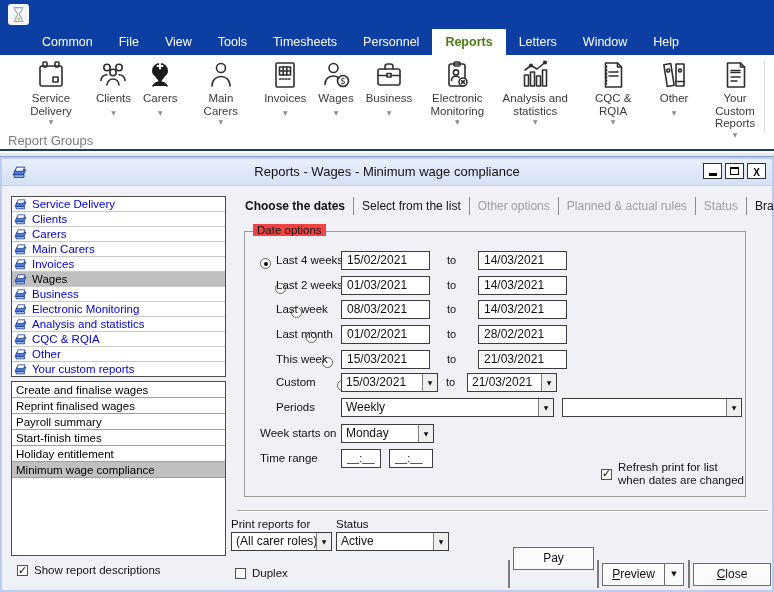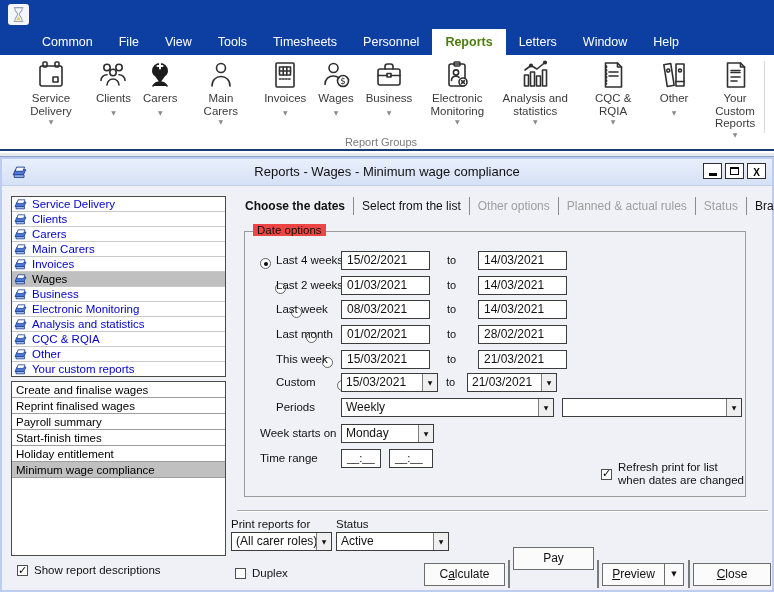--- a/index.html
+++ b/index.html
@@ -14,21 +14,21 @@
   .menu-row { height:26px; background:#0d3fa2; display:flex; padding-left:29px; }
   .menu-item { color:#fff; font-size:12.5px; line-height:26px; padding:0 13px; cursor:default; }
   .menu-item.active { background:#fff; color:#4d7c0f;font-weight:bold; }
   .ribbon-body { position:relative; height:96px; border-bottom:2px solid #1b3a7a; background:#fff; display:flex; align-items:flex-start; padding:3px 0 0 12px; }
   .ritem { display:flex; flex-direction:column; align-items:center; text-align:center; padding:1px 6px; }
   .ricon { width:32px; height:32px; margin-bottom:1px; }
   .ricon svg { width:32px; height:32px; stroke:#2f2f2f; fill:none; stroke-width:1.6; stroke-linecap:round; stroke-linejoin:round; }
   .rlabel { font-size:11.5px; color:#3a3a3a; line-height:12.5px; max-width:66px; }
   .rcaret { font-family:"DejaVu Sans",sans-serif; font-size:6px; color:#8a8a8a; line-height:9px; }
   .ritem.one-line .rcaret { display:block; margin-top:3px; }
-  .ribbon-group-label { position:absolute; left:0; bottom:1px; width:762px; text-align:center; font-size:11px; color:#7a7a7a; }
+  .ribbon-group-label { position:absolute; left:8px; bottom:1px; width:762px; font-size:13px; color:#7a7a7a; }
   .ribbon-right-sep { position:absolute; right:9px; top:6px; bottom:16px; width:1px; background:#d8d8d8; }
 
   
   .dialog { position:absolute; left:0; top:157px; width:774px; height:435px; border:2px solid #bccdf0; box-shadow:0 0 0 1px #8ea2c4; background:#eff1f6; }
   .dlg-titlebar { position:relative; height:27px; background:linear-gradient(#e9effc,#d5e1f6); border-bottom:1px solid #c3cfe6; }
   .dlg-title { position:absolute; left:0; right:0; top:5px; text-align:center; font-size:13px; color:#111; }
   .dlg-icon { position:absolute; left:10px; top:6px; }
   .winbtns { position:absolute; right:6px; top:4px; display:flex; gap:3px; }
   .winbtn { width:19px; height:16px; background:#fff; border:1px solid #2e2e2e; display:flex; align-items:center; justify-content:center; }
   .glyph-min { width:8px; height:3px; background:#000; margin-top:7px; }
@@ -495,21 +495,20 @@
 
       <div class="cbrow" style="left:15px;top:379px;">
         <span class="cb checked"></span>
         <span class="cblabel">Show report descriptions</span>
       </div>
       <div class="cbrow" style="left:233px;top:382px;">
         <span class="cb"></span>
         <span class="cblabel">Duplex</span>
       </div>
 
-      <div class="btn" style="left:422px;top:377px;width:81px;">C<u>a</u>lculate</div>
       <div class="btn-sep" style="left:506px;"></div>
       <div class="btn" style="left:511px;top:361px;width:81px;">Pay</div>
       <div class="btn-sep" style="left:595px;"></div>
       <div class="btn" style="left:600px;top:377px;width:63px;"><u>P</u>review</div>
       <div class="btn dd-btn" style="left:662px;top:377px;width:20px;"></div>
       <div class="btn-sep" style="left:686px;"></div>
       <div class="btn" style="left:691px;top:377px;width:78px;"><u>C</u>lose</div>
 
     </div>
   </div>

